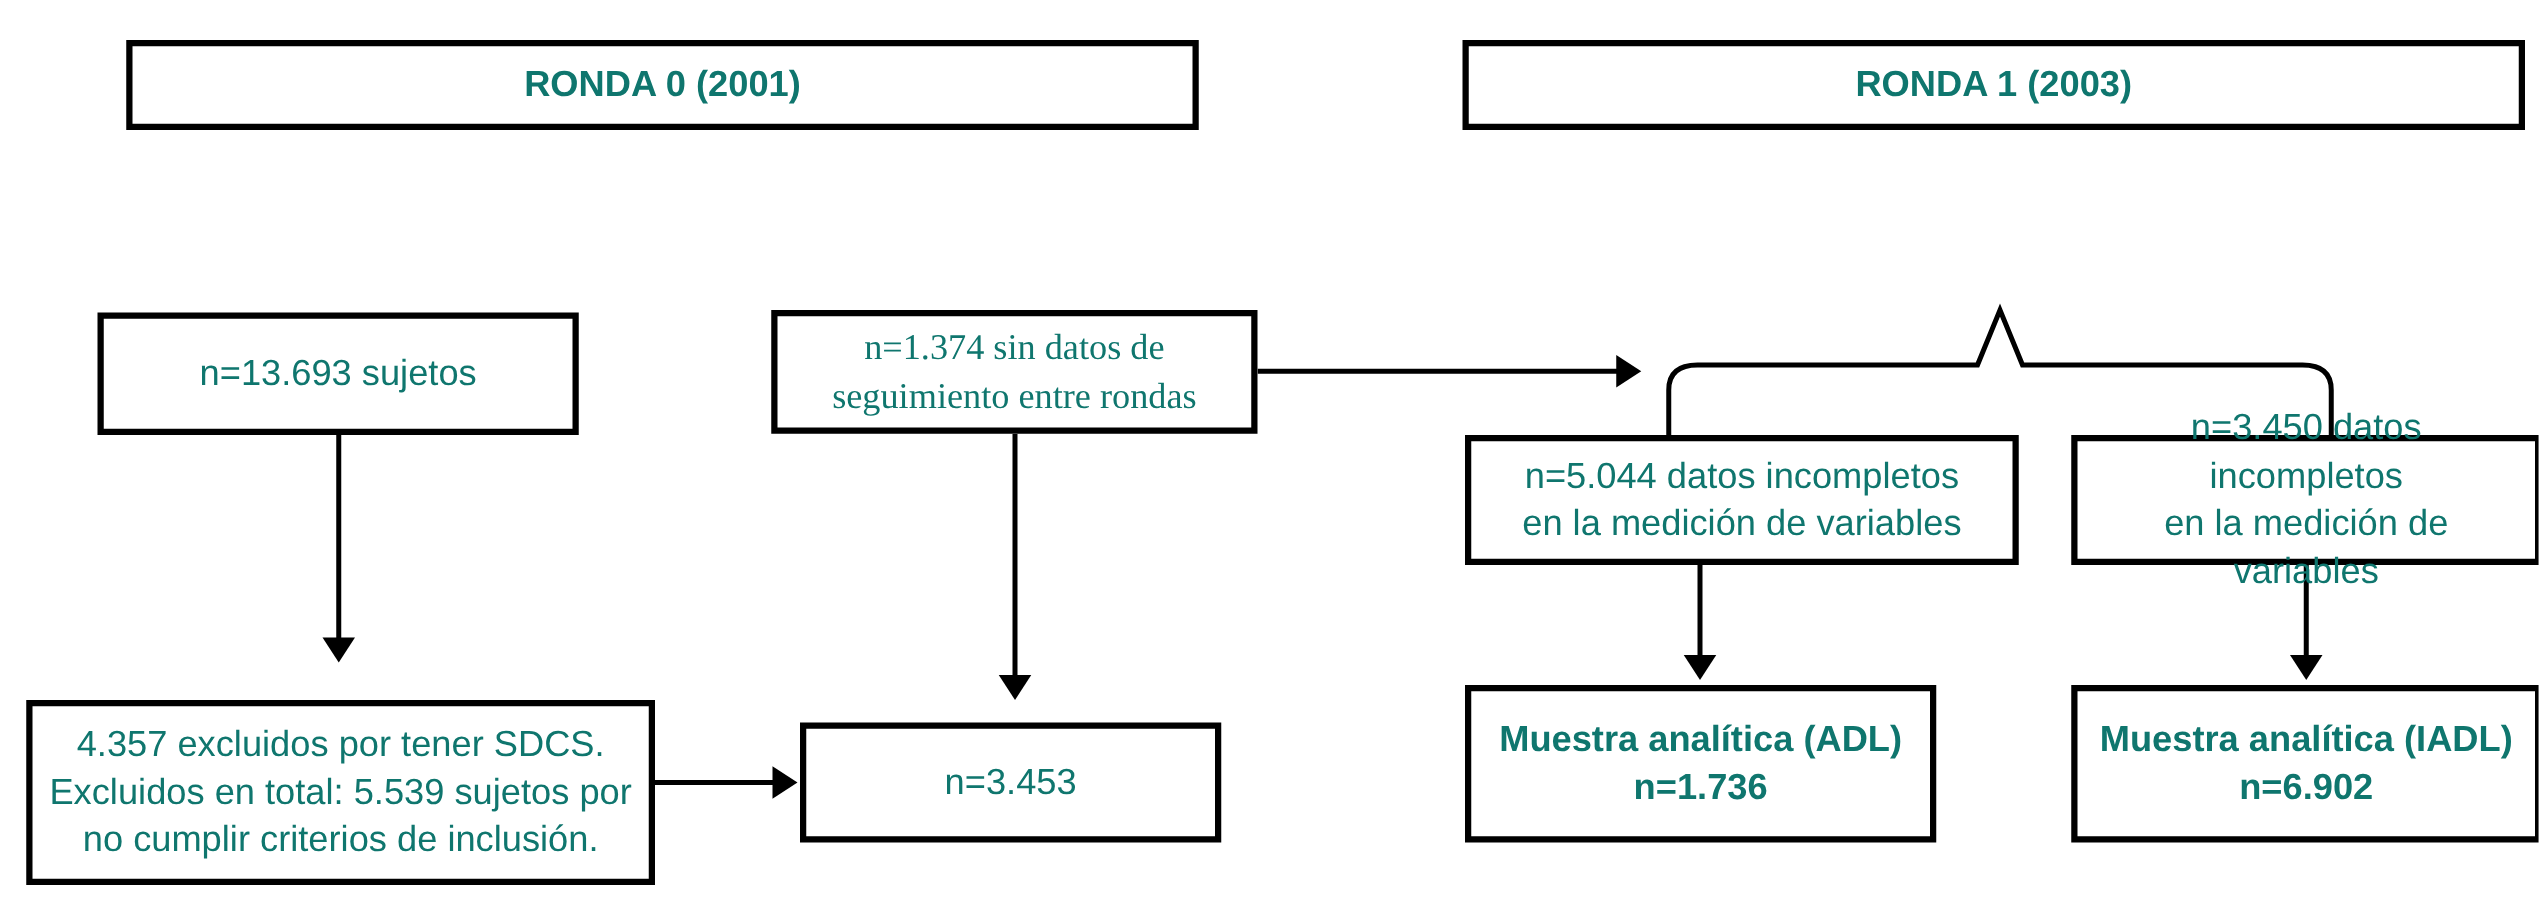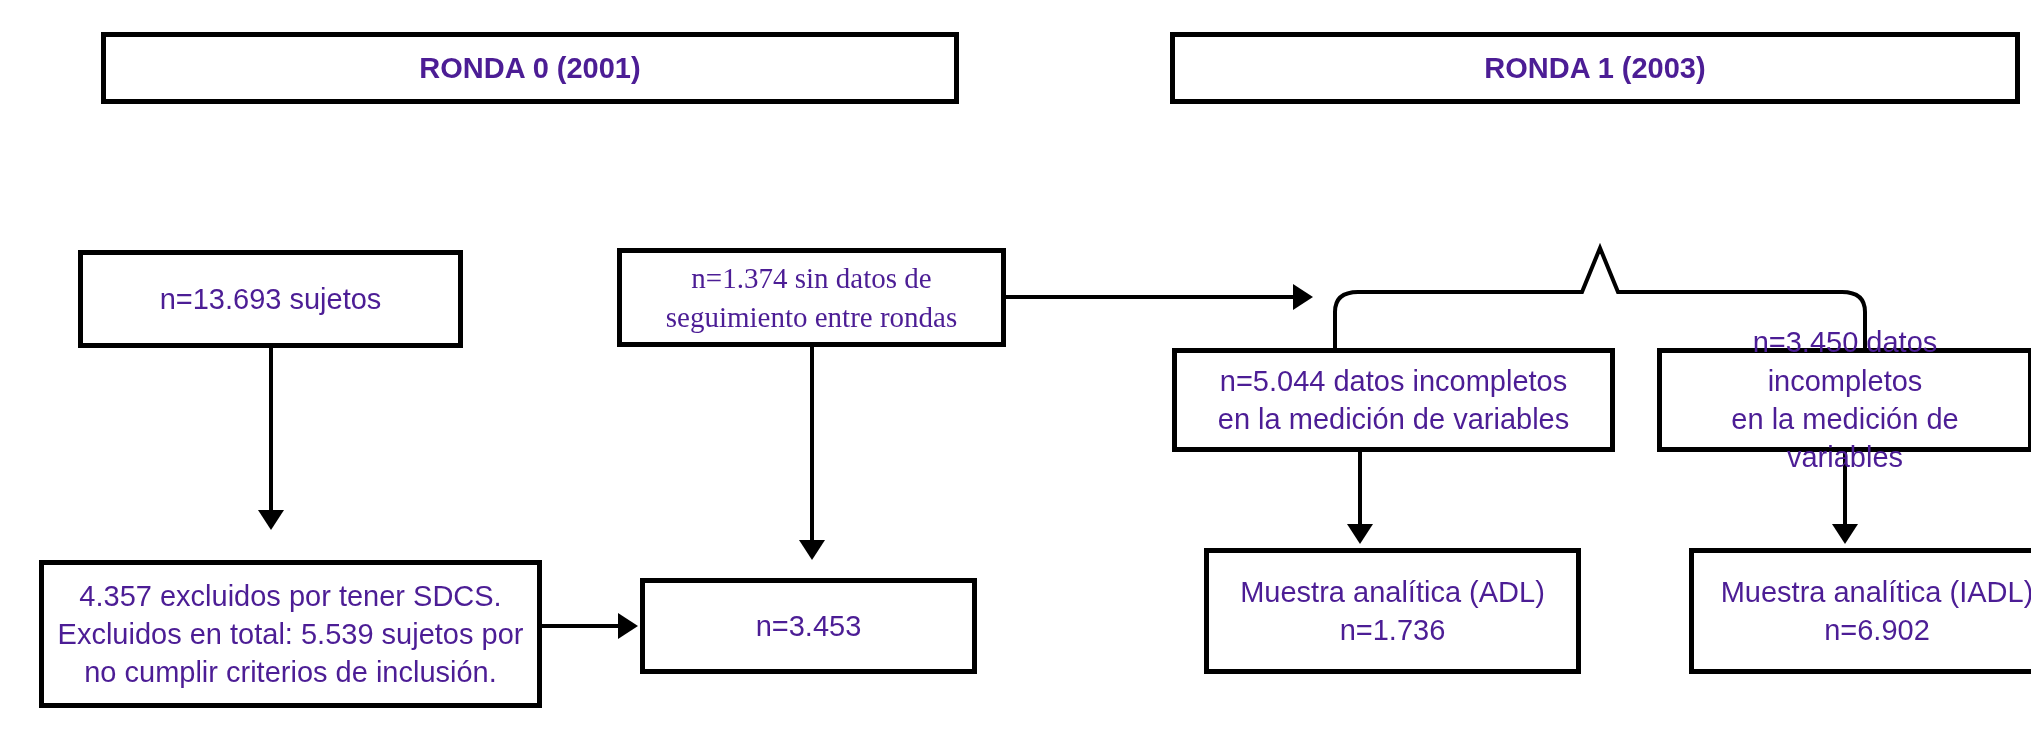--- a/index.html
+++ b/index.html
@@ -23,45 +23,44 @@
     position: absolute;
     box-sizing: border-box;
     background: #ffffff;
     border: 5px solid #000000;
     display: flex;
     align-items: center;
     justify-content: center;
     text-align: center;
     line-height: 1.32;
     font-size: 29px;
-    color: #4c1d95;
+    color: #0f766e;
     padding: 4px 10px;
     z-index: 3;
   }
   .box .txt {
     display: block;
     width: 100%;
     white-space: pre-line;
   }
   .box.header {
     font-weight: bold;
     font-size: 29px;
   }
   .box.result {
-    font-weight: normal;
-    margin-left: 32px;
+    font-weight: bold;
   }
 
   
   #hdr-ronda0  { left: 101px;  top: 32px;  width: 858px;  height: 72px; }
   #hdr-ronda1  { left: 1170px; top: 32px;  width: 850px;  height: 72px; padding-left: 10px; }
 
   #box-n13693  { left: 78px;   top: 250px; width: 385px;  height: 98px; justify-content: center; }
   #box-n1374   { left: 617px;  top: 248px; width: 389px;  height: 99px; font-family: Liberation Serif, serif; }
-  #box-excl    { left: 21px;   top: 560px; width: 503px;  height: 148px; margin-left: 18px; }
+  #box-excl    { left: 21px;   top: 560px; width: 503px;  height: 148px; }
   #box-n8154   { left: 640px;  top: 578px; width: 337px;  height: 96px; }
 
   #box-n6780   { left: 1405px; top: 156px; width: 393px;  height: 86px; }
   #box-inc-adl { left: 1172px; top: 348px; width: 443px;  height: 104px; }
   #box-inc-iadl{ left: 1657px; top: 348px; width: 376px;  height: 104px; }
   #box-res-adl { left: 1172px; top: 548px; width: 377px;  height: 126px; }
   #box-res-iadl{ left: 1657px; top: 548px; width: 376px;  height: 126px; }
 
   
   .conn {

